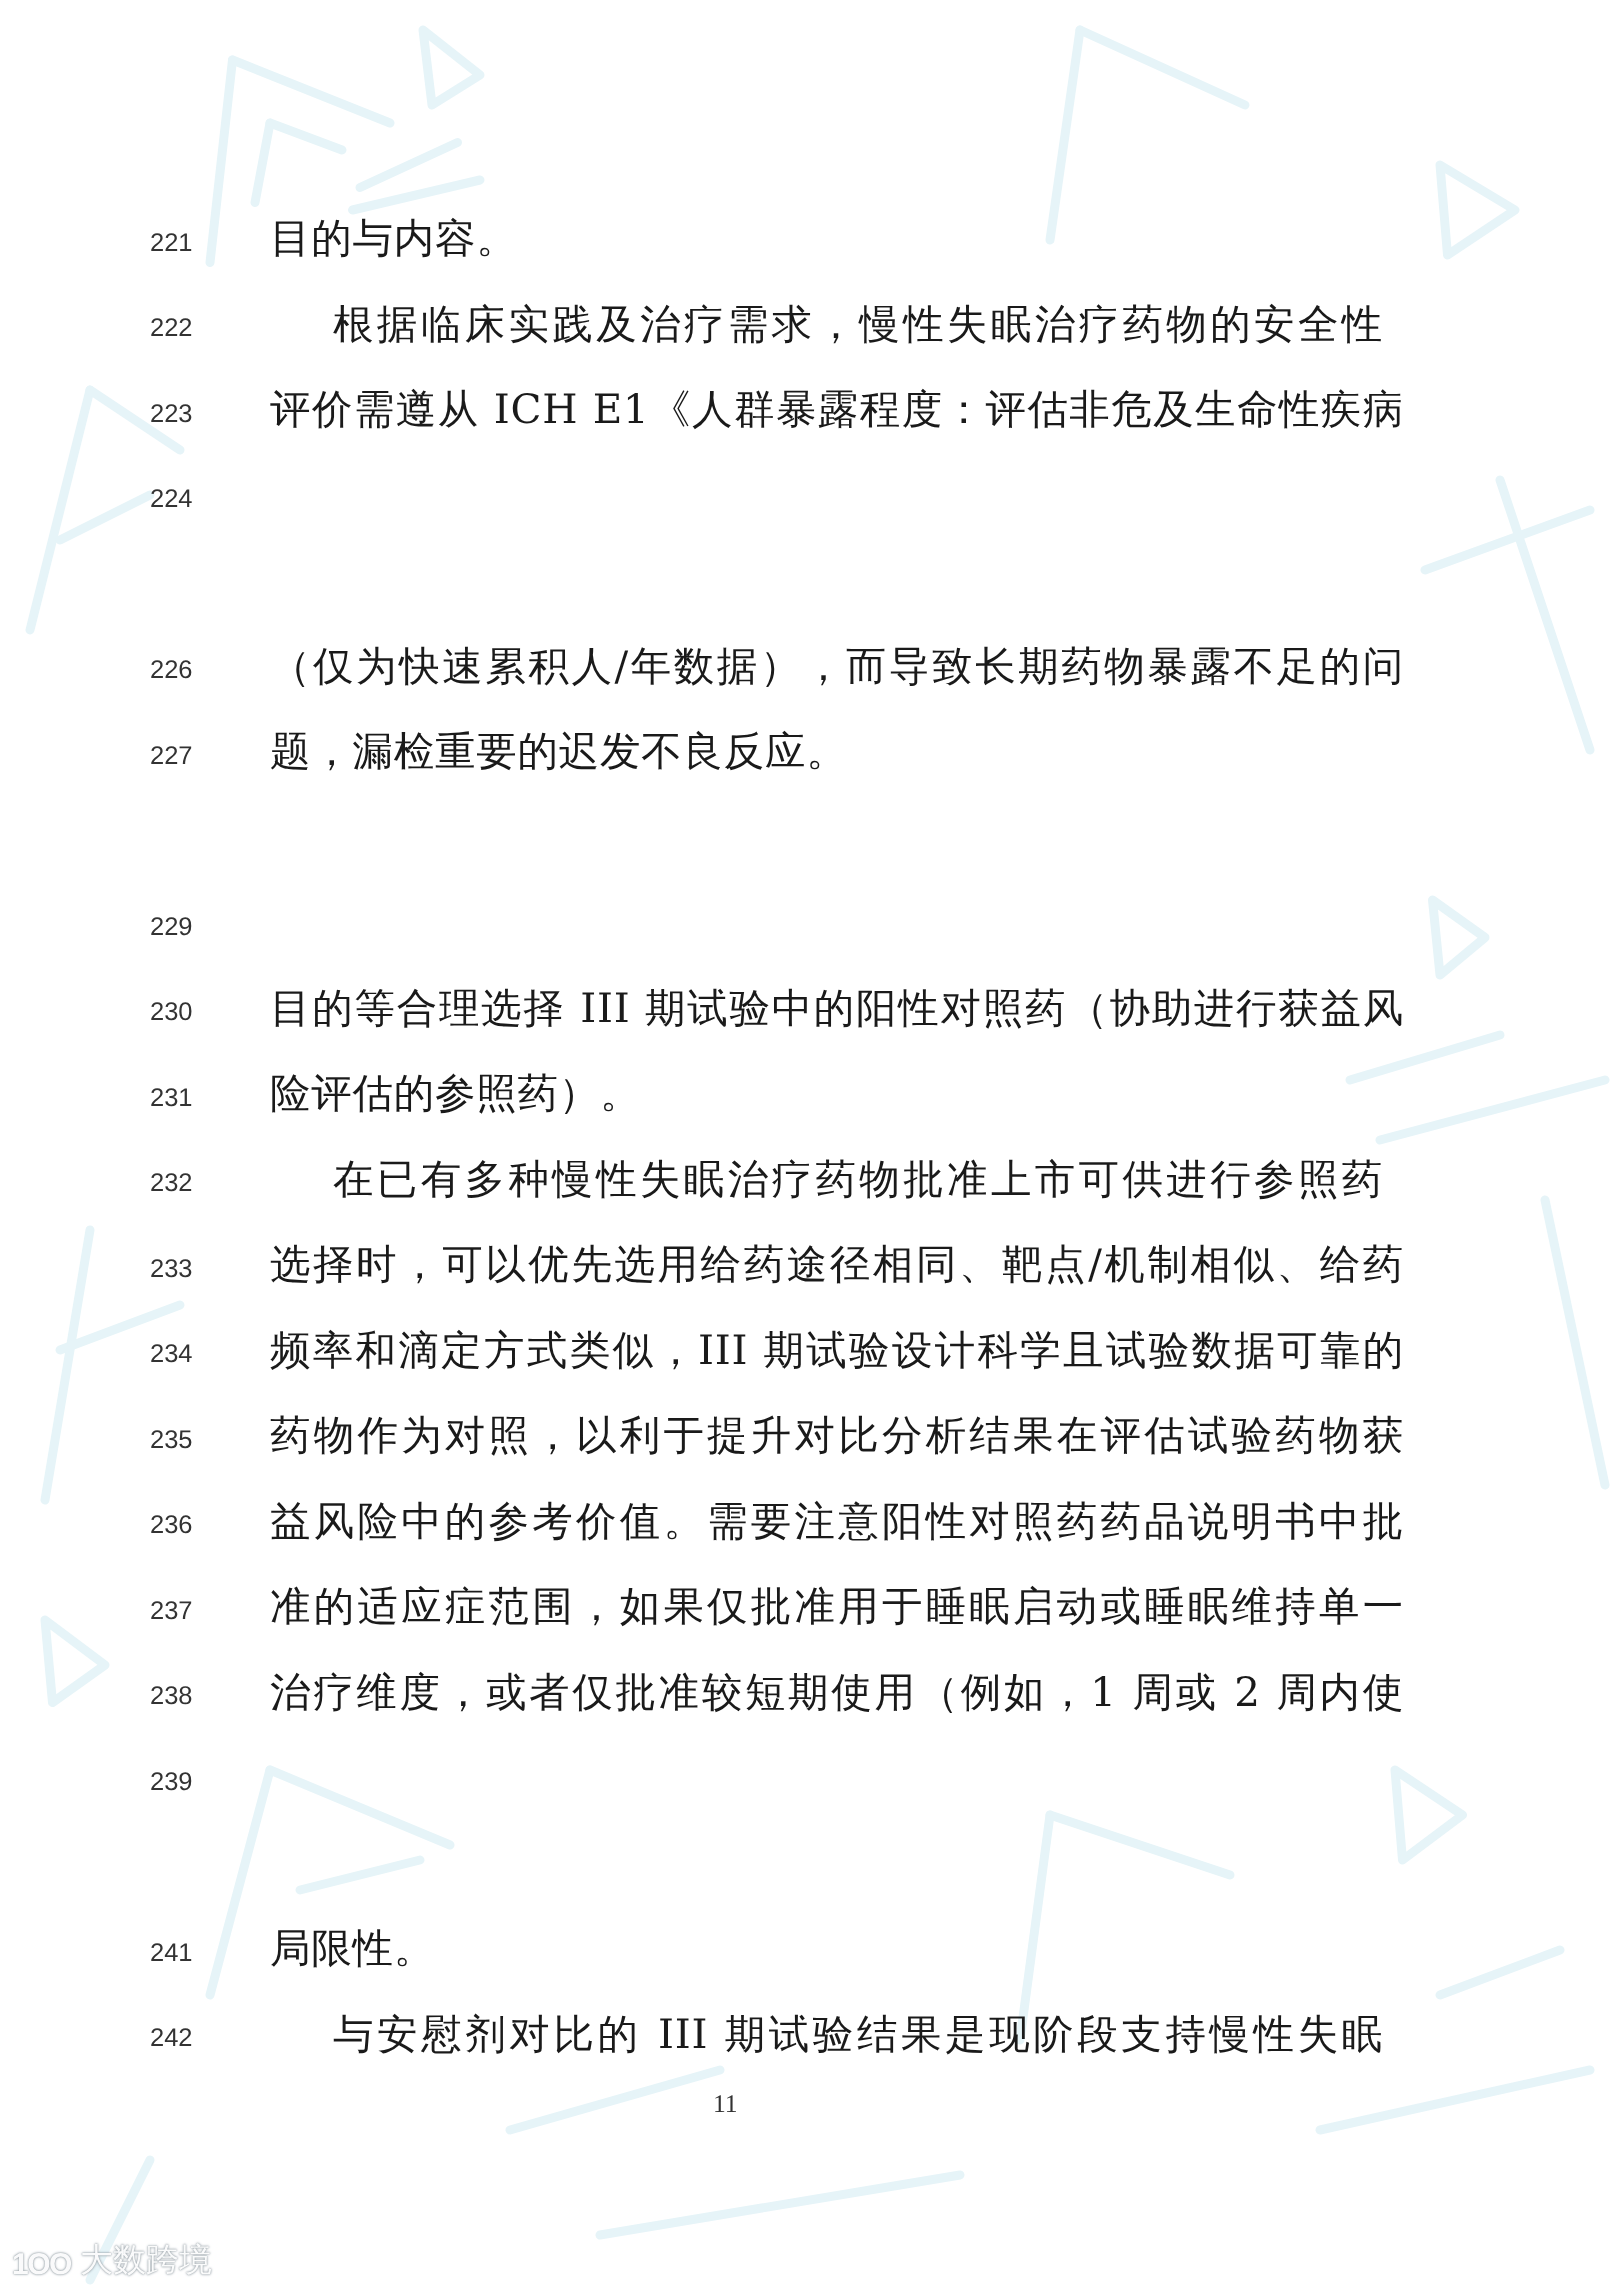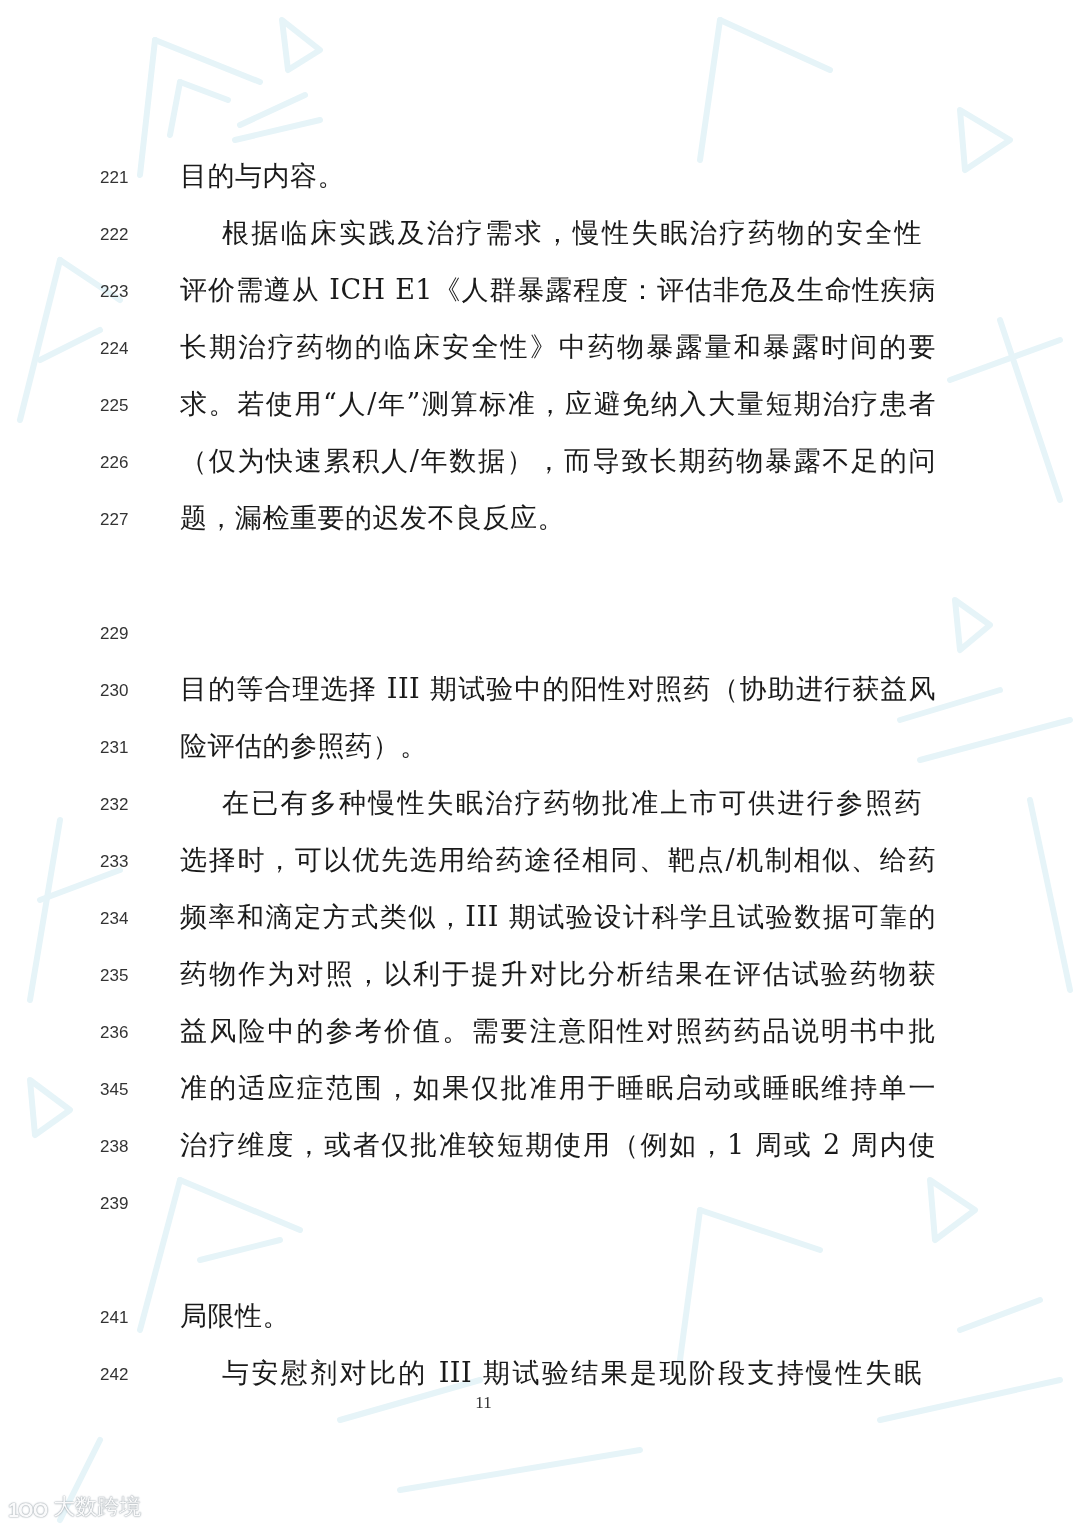--- a/index.html
+++ b/index.html
@@ -26,21 +26,20 @@
       position: absolute;
       left: 0; top: 0;
       width: 1080px; height: 1527px;
       z-index: 1;
     }
     .line {
       position: absolute;
       left: 0;
       width: 1080px;
       height: 40px;
-      margin-top: 16px;
     }
     .lineno {
       position: absolute;
       left: 100px;
       width: 40px;
       font-family: "Liberation Sans", "DejaVu Sans", sans-serif;
       font-size: 17px;
       color: #333333;
       top: 12px;
     }
@@ -151,27 +150,22 @@
     <span class="text indent">根据临床实践及治疗需求，慢性失眠治疗药物的安全性</span>
   </div>
 
   <div class="line" style="top:254px">
     <span class="lineno">223</span>
     <span class="text">评价需遵从 ICH E1《人群暴露程度：评估非危及生命性疾病</span>
   </div>
 
   <div class="line" style="top:311px">
     <span class="lineno">224</span>
-    <span class="text">长期治疗药物的临床安全性》中药物暴露量和暴露时间的要</span>
-  </div>
-
-  <div class="line" style="top:368px">
-    <span class="lineno">225</span>
-    <span class="text">求。若使用“人/年”测算标准，应避免纳入大量短期治疗患者</span>
-  </div>
+  </div>
+
 
   <div class="line" style="top:425px">
     <span class="lineno">226</span>
     <span class="text">（仅为快速累积人/年数据），而导致长期药物暴露不足的问</span>
   </div>
 
   <div class="line" style="top:482px">
     <span class="lineno">227</span>
     <span class="text short">题，漏检重要的迟发不良反应。</span>
   </div>
@@ -210,21 +204,21 @@
     <span class="lineno">235</span>
     <span class="text">药物作为对照，以利于提升对比分析结果在评估试验药物获</span>
   </div>
 
   <div class="line" style="top:995px">
     <span class="lineno">236</span>
     <span class="text">益风险中的参考价值。需要注意阳性对照药药品说明书中批</span>
   </div>
 
   <div class="line" style="top:1052px">
-    <span class="lineno">345</span>
+    <span class="lineno">237</span>
     <span class="text">准的适应症范围，如果仅批准用于睡眠启动或睡眠维持单一</span>
   </div>
 
   <div class="line" style="top:1109px">
     <span class="lineno">238</span>
     <span class="text">治疗维度，或者仅批准较短期使用（例如，1 周或 2 周内使</span>
   </div>
 
   <div class="line" style="top:1166px">
     <span class="lineno">239</span>

